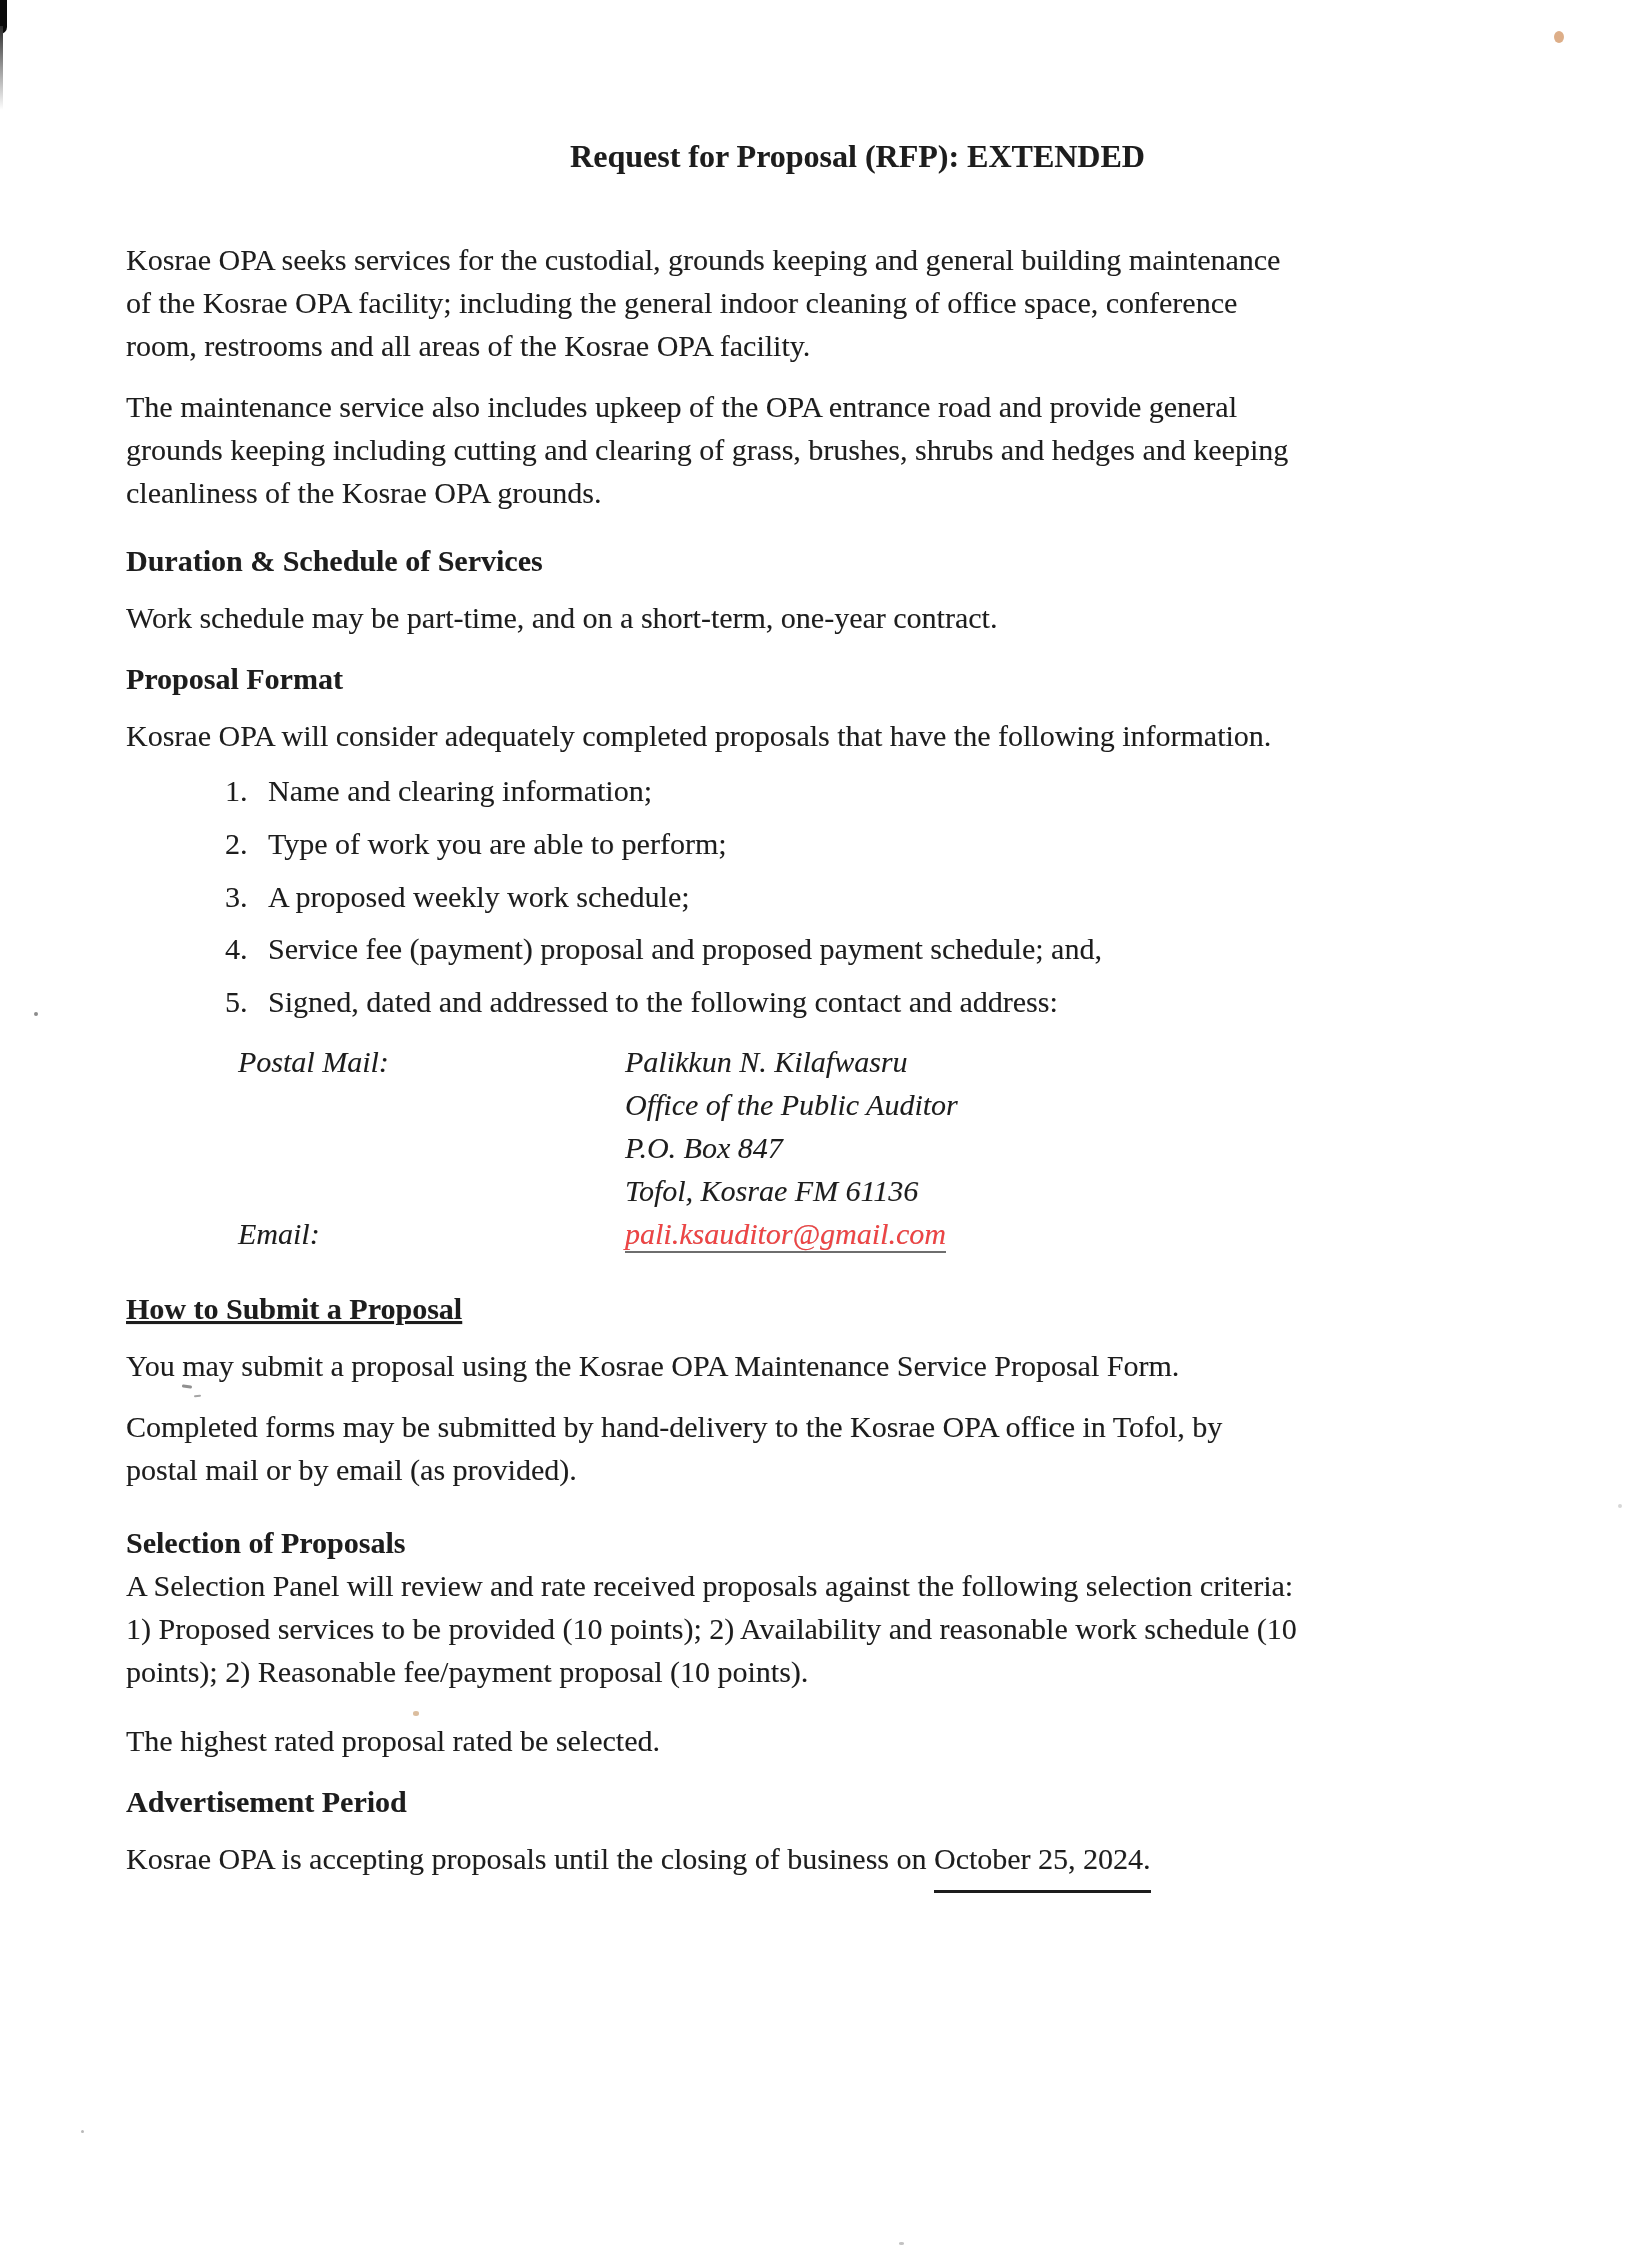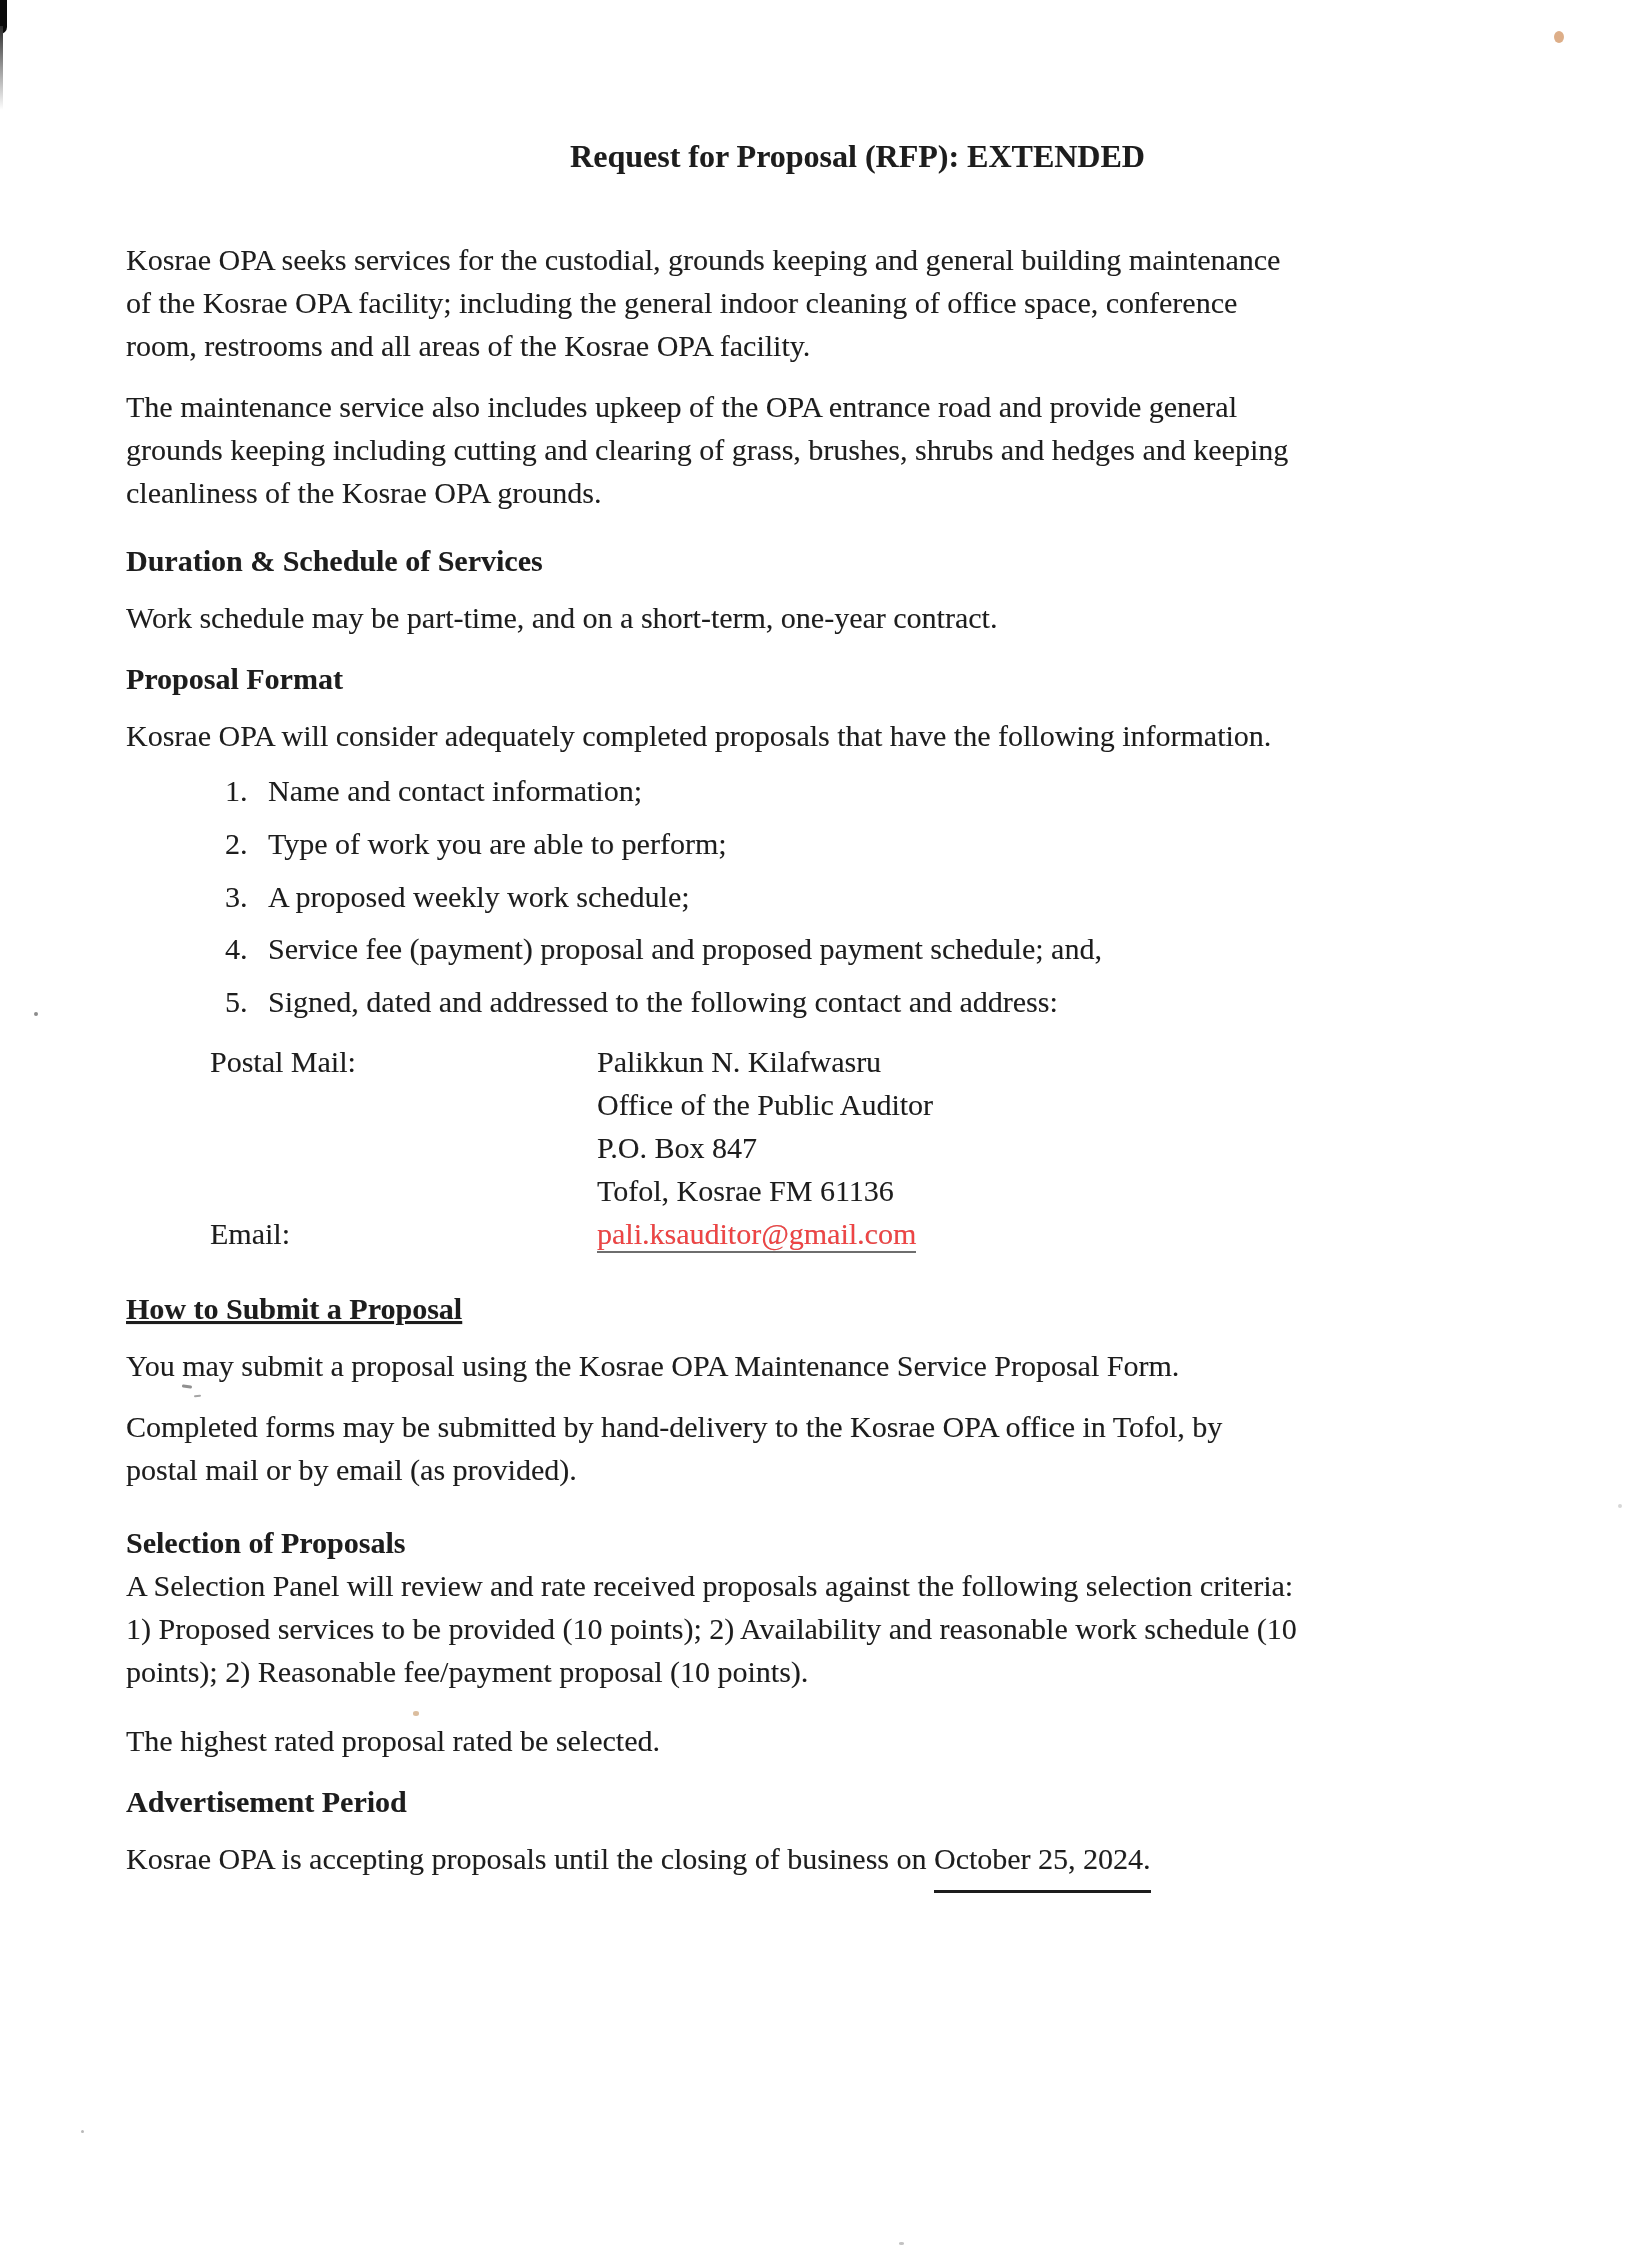--- a/index.html
+++ b/index.html
@@ -51,22 +51,23 @@
     margin-bottom: 9.7px;
   }
   .li-num {
     flex: none;
     width: 43px;
   }
   .li-text { flex: 1; }
   .contact {
     display: grid;
     grid-template-columns: 387px auto;
-    margin: 17px 0 18px 84px;
+    margin: 17px 0 18px 112px;
     line-height: 43px;
+    font-style: italic;
   }
   .email-link {
     color: #ef4444;
     text-decoration: none;
     border-bottom: 2.6px solid #6e6e6e;
     padding-bottom: 0.6px;
     cursor: pointer;
   }
   .deadline {
     border-bottom: 3.2px solid #1d1d1d;
@@ -174,21 +175,21 @@
 
     <h2 class="hd mt-duration">Duration &amp; Schedule of Services</h2>
     <p class="para">Work schedule may be part-time, and on a short-term, one-year contract.</p>
 
     <h2 class="hd">Proposal Format</h2>
     <p class="para">Kosrae OPA will consider adequately completed proposals that have the following information.</p>
 
     <div class="olist">
       <div class="li-row">
         <span class="li-num">1.</span>
-        <span class="li-text">Name and contact information;</span>
+        <span class="li-text">Name and clearing information;</span>
       </div>
       <div class="li-row">
         <span class="li-num">2.</span>
         <span class="li-text">Type of work you are able to perform;</span>
       </div>
       <div class="li-row">
         <span class="li-num">3.</span>
         <span class="li-text">A proposed weekly work schedule;</span>
       </div>
       <div class="li-row">

